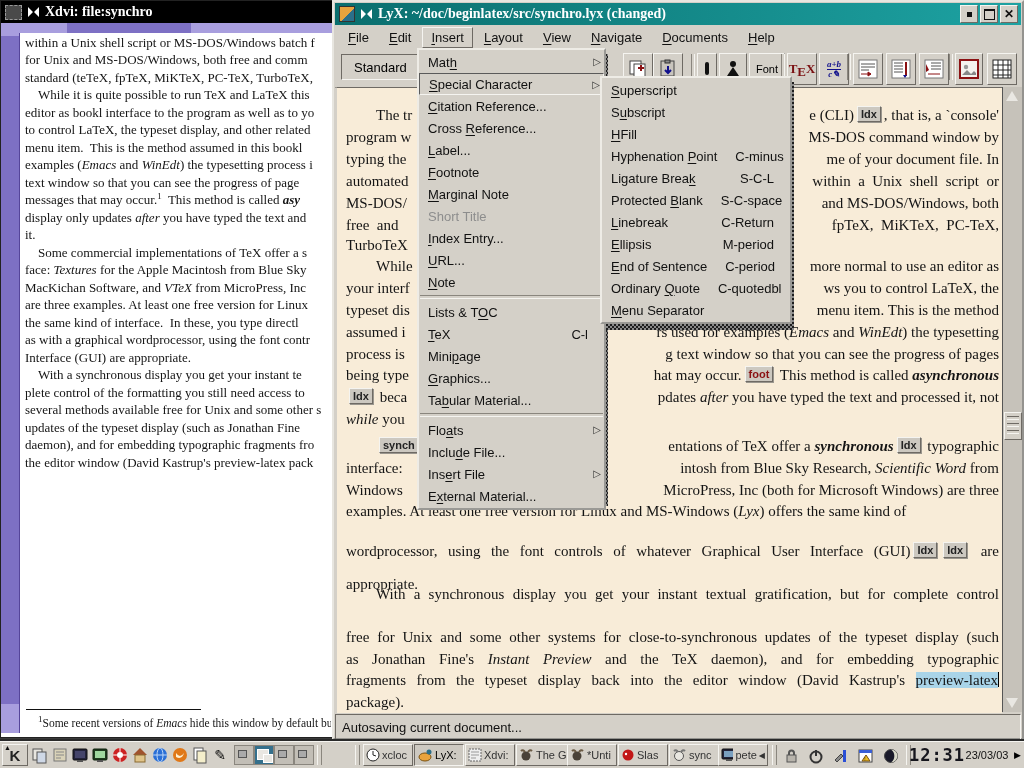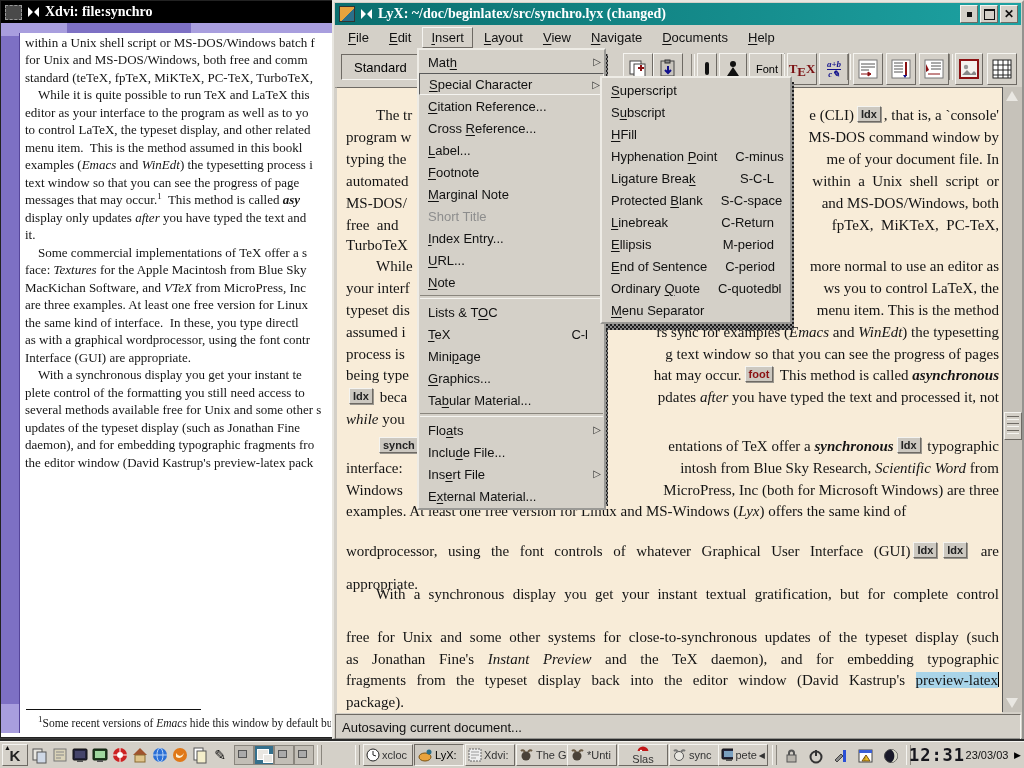--- a/index.html
+++ b/index.html
@@ -110,21 +110,21 @@
     </div>
   <div class="vscroll abs">
       <div class="vthumb abs"></div>
     </div>
   <div id="xdvi-page" class="abs">
     <div id="xdvi-lines">
         <div class="xline" style="left: 5px; top: 2px;"><span>within a Unix shell script or MS-DOS/Windows batch f</span></div>
         <div class="xline" style="left: 5px; top: 19px;"><span>for Unix and MS-DOS/Windows, both free and comm</span></div>
         <div class="xline" style="left: 5px; top: 37px;"><span>standard (teTeX, fpTeX, MiKTeX, PC-TeX, TurboTeX,</span></div>
         <div class="xline" style="left: 18px; top: 54px;"><span>While it is quite possible to run TeX and LaTeX this</span></div>
-        <div class="xline" style="left: 5px; top: 72px;"><span>editor as your interface to the program as well as to yo</span></div>
+        <div class="xline" style="left: 5px; top: 72px;"><span>editor as bookl interface to the program as well as to yo</span></div>
         <div class="xline" style="left: 5px; top: 89px;"><span>to control LaTeX, the typeset display, and other related</span></div>
         <div class="xline" style="left: 5px; top: 107px;"><span>menu item.  This is the method assumed in this bookl</span></div>
         <div class="xline" style="left: 5px; top: 124px;"><span>examples (</span><span class="i">Emacs</span><span> and </span><span class="i">WinEdt</span><span>) the typesetting process i</span></div>
         <div class="xline" style="left: 5px; top: 142px;"><span>text window so that you can see the progress of page</span></div>
         <div class="xline" style="left: 5px; top: 159px;"><span>messages that may occur.</span><span class="sup">1</span><span>  This method is called </span><span class="bi">asy</span></div>
         <div class="xline" style="left: 5px; top: 177px;"><span>display only updates </span><span class="i">after</span><span> you have typed the text and</span></div>
         <div class="xline" style="left: 5px; top: 194px;"><span>it.</span></div>
         <div class="xline" style="left: 18px; top: 212px;"><span>Some commercial implementations of TeX offer a s</span></div>
         <div class="xline" style="left: 5px; top: 229px;"><span>face: </span><span class="i">Textures</span><span> for the Apple Macintosh from Blue Sky</span></div>
         <div class="xline" style="left: 5px; top: 247px;"><span>MacKichan Software, and </span><span class="i">VTeX</span><span> from MicroPress, Inc</span></div>
@@ -268,21 +268,21 @@
       <div class="dline" style="top: 127px; left: 9px;"><span>free  and</span></div>
       <div class="dline r" style="top: 127px;"><span>fpTeX,  MiKTeX,  PC-TeX,</span></div>
       <div class="dline" style="top: 147px; left: 9px;"><span>TurboTeX</span></div>
       <div class="dline" style="top: 168px; left: 39px;"><span>While</span></div>
       <div class="dline r" style="top: 168px;"><span>more normal to use an editor as</span></div>
       <div class="dline" style="top: 190px; left: 9px;"><span>your interf</span></div>
       <div class="dline r" style="top: 190px;"><span>ws you to control LaTeX, the</span></div>
       <div class="dline" style="top: 212px; left: 9px;"><span>typeset dis</span></div>
       <div class="dline r" style="top: 212px;"><span>menu item. This is the method</span></div>
       <div class="dline" style="top: 234px; left: 9px;"><span>assumed i</span></div>
-      <div class="dline r" style="top: 234px;"><span>rs sync for examples (</span><span class="i">Emacs</span><span> and </span><span class="i">WinEdt</span><span>) the typesetting</span></div>
+      <div class="dline r" style="top: 234px;"><span>rs used for examples (</span><span class="i">Emacs</span><span> and </span><span class="i">WinEdt</span><span>) the typesetting</span></div>
       <div class="dline" style="top: 256px; left: 9px;"><span>process is</span></div>
       <div class="dline r" style="top: 256px;"><span>g text window so that you can see the progress of pages</span></div>
       <div class="dline" style="top: 277px; left: 9px;"><span>being type</span></div>
       <div class="dline r" style="top: 277px;"><span>hat may occur.</span><span class="inset red">foot</span><span> This method is called </span><span class="bi">asynchronous</span></div>
       <div class="dline" style="top: 299px; left: 9px;"><span class="inset">Idx</span><span> beca</span></div>
       <div class="dline r" style="top: 299px;"><span>pdates </span><span class="i">after</span><span> you have typed the text and processed it, not</span></div>
       <div class="dline" style="top: 321px; left: 9px;"><span class="i">while</span><span> you</span></div>
       <div class="dline" style="top: 348px; left: 39px;"><span class="inset">synch</span></div>
       <div class="dline r" style="top: 348px;"><span>entations of TeX offer a </span><span class="bi">synchronous</span><span class="inset">Idx</span><span> typographic</span></div>
       <div class="dline" style="top: 370px; left: 9px;"><span>interface:</span></div>
@@ -466,21 +466,21 @@
       </svg>
       <span>The G</span>
     </div>
     <div class="tk tkbtn" style="left: 567px; width: 50px; justify-content: flex-start;">
       <svg width="15" height="14">
         <circle cx="7" cy="8" r="4.5" fill="#4a4238"></circle>
         <path d="M2 3 q2 -2 4 1 M13 3 q-2 -2 -4 1" stroke="#6a5a44" stroke-width="2" fill="none"></path>
       </svg>
       <span>*Unti</span>
     </div>
-    <div class="tk tkbtn" style="left: 618px; width: 50px; justify-content: flex-start; flex-direction: column;">
+    <div class="tk tkbtn" style="left: 618px; width: 50px; justify-content: flex-start;">
       <svg width="14" height="14">
         <circle cx="7" cy="7" r="5.5" fill="#c21717"></circle>
         <circle cx="5" cy="6" r="1.2" fill="#fff"></circle>
       </svg>
       <span>Slas</span>
     </div>
     <div class="tk tkbtn" style="left: 669px; width: 50px; justify-content: flex-start;">
       <svg width="15" height="14">
         <circle cx="7" cy="8" r="4.5" fill="#e8e6e0" stroke="#555"></circle>
         <path d="M2 3 q2 -2 4 1 M13 3 q-2 -2 -4 1" stroke="#777" stroke-width="2" fill="none"></path>

